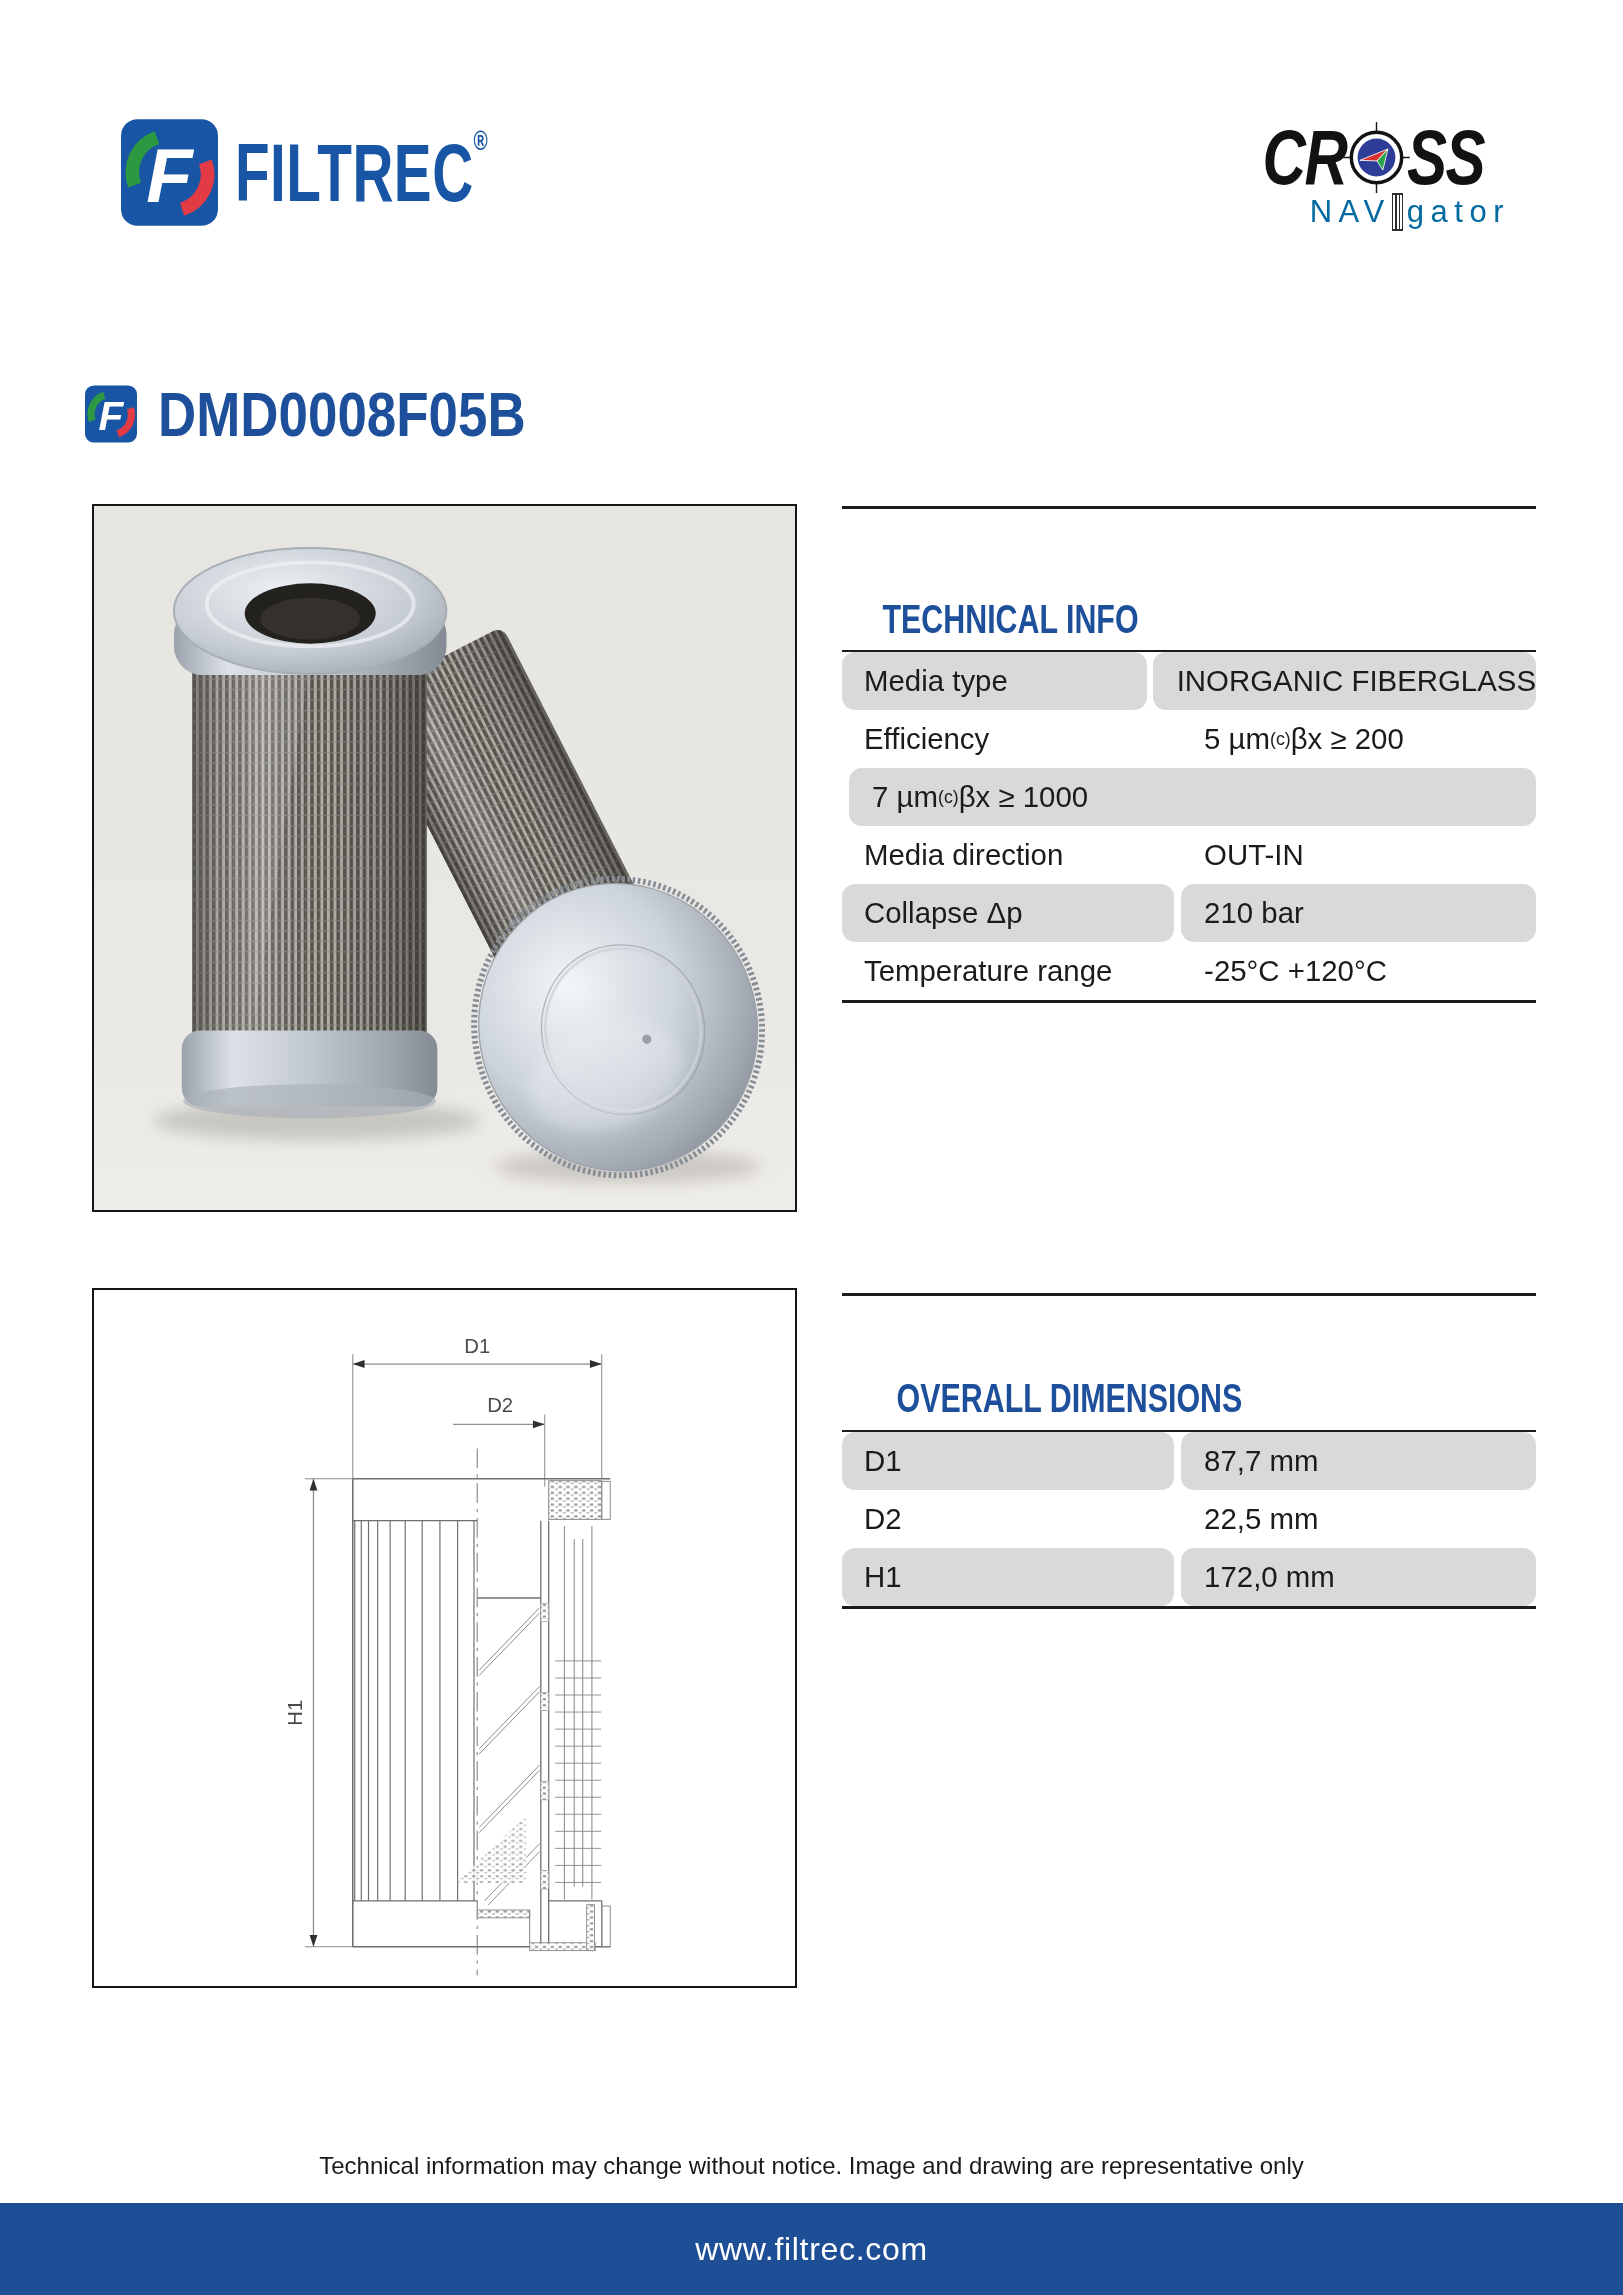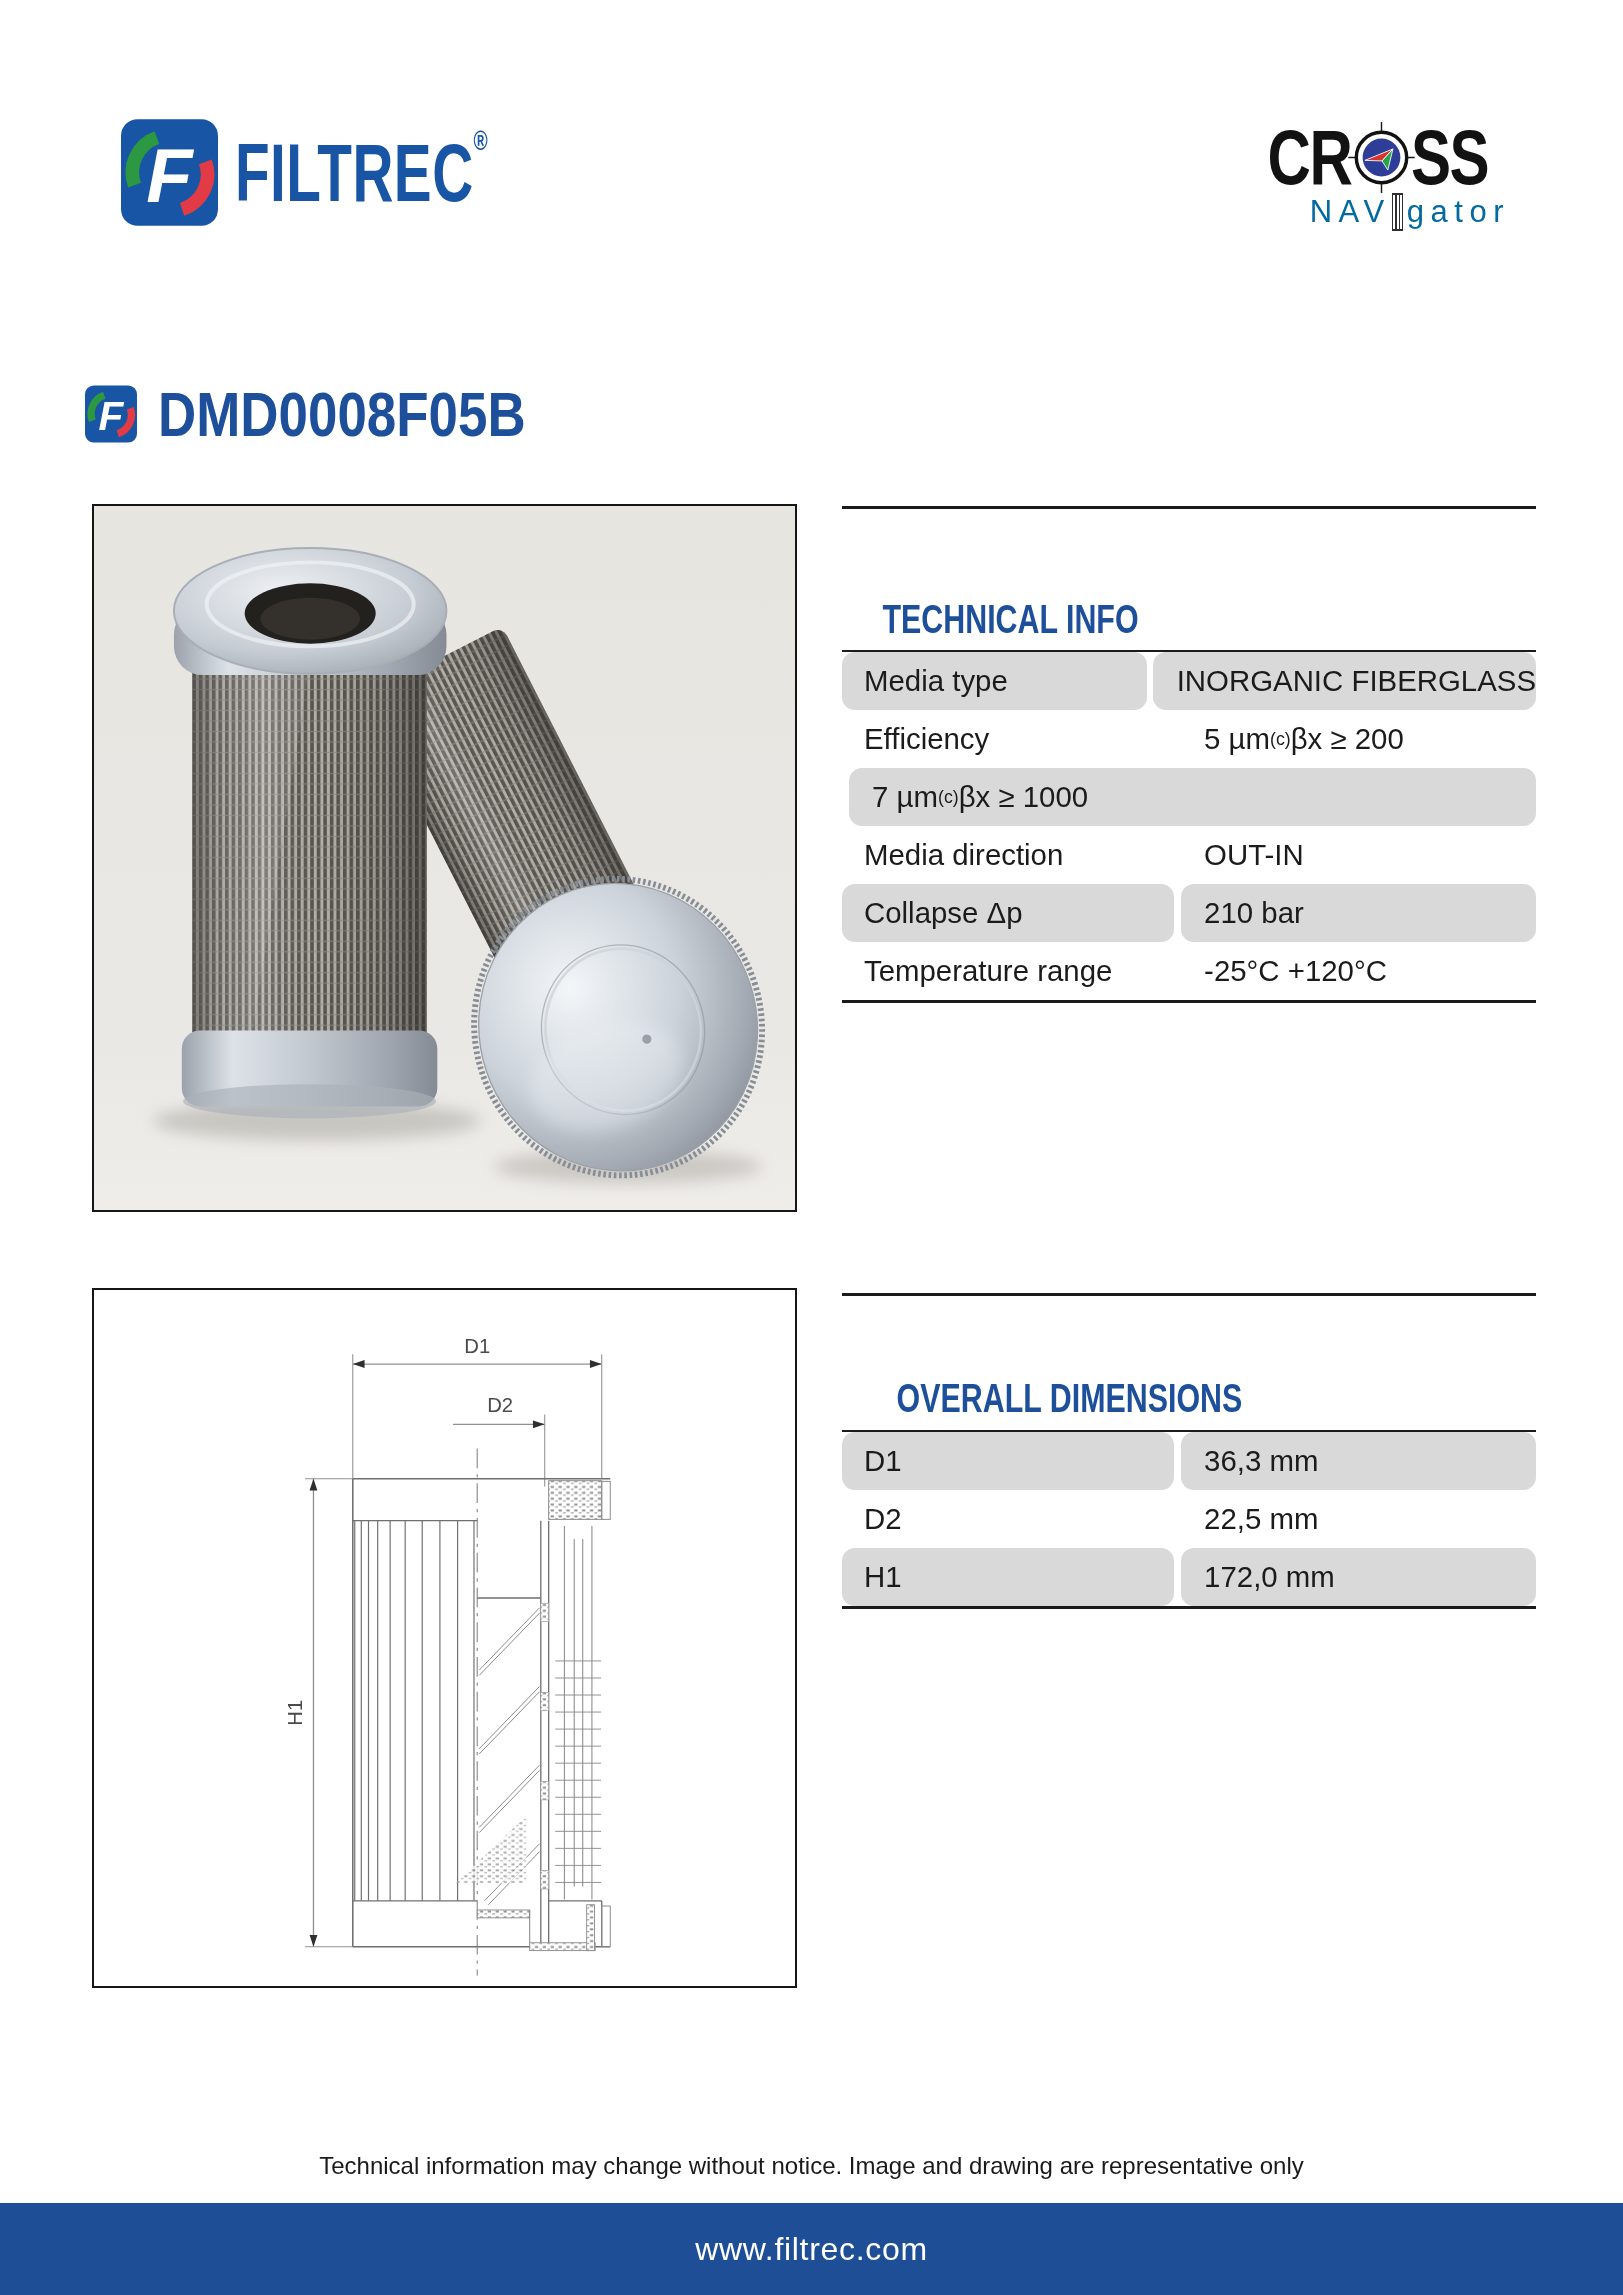--- a/index.html
+++ b/index.html
@@ -14,21 +14,21 @@
   .filtrec-logo { left:121px; top:119px; display:flex; align-items:center; }
   .filtrec-logo svg.mark { width:97px; height:107px; display:block; }
   .filtrec-word {
     display:inline-block; margin-left:17px; color:#1856a5;
     font-size:81px; font-weight:800; letter-spacing:0.7px;
     transform:scaleX(0.70); transform-origin:left center; white-space:nowrap;
   }
   .filtrec-word .reg { font-size:27.5px; vertical-align:51px; font-weight:700; }
 
   .cross-logo { right:113px; top:123px; width:275px; text-align:right; }
-  .cross-top { display:flex; align-items:center; justify-content:flex-end; height:69px; }
+  .cross-top { display:flex; align-items:center; justify-content:center; height:69px;font-style:italic; }
   .cross-txt {
     font-size:77px; font-weight:900; color:#121212; line-height:65px;
     transform:scaleX(0.78); letter-spacing:-2px; white-space:nowrap;
   }
   .cross-txt.left  { transform-origin:right center; }
   .cross-txt.right { transform-origin:left center; }
   .compass { width:63px; height:63px; overflow:visible; margin:0 -1.3px; }
   .cross-sub {
     margin-top:1.3px; font-size:31px; font-weight:300; color:#0369a1;
     letter-spacing:6.5px; display:flex; align-items:center; justify-content:flex-end;
@@ -382,21 +382,21 @@
     </div>
   </div>
 
   <div class="abs rcol-line" style="top:1293px;"></div>
   <div class="abs sec-title" style="top:1344px;"><span>OVERALL DIMENSIONS</span></div>
 
   <div class="abs dtable" style="top:1430px;">
     <div class="drow gray">
       <div class="cell label">D1</div>
         <div class="cell gap"></div>
-        <div class="cell value">36,3 mm</div>
+        <div class="cell value">87,7 mm</div>
     </div>
     <div class="drow">
       <div class="cell label">D2</div>
         <div class="cell gap"></div>
         <div class="cell value">22,5 mm</div>
     </div>
     <div class="drow gray">
       <div class="cell label">H1</div>
         <div class="cell gap"></div>
         <div class="cell value">172,0 mm</div>

